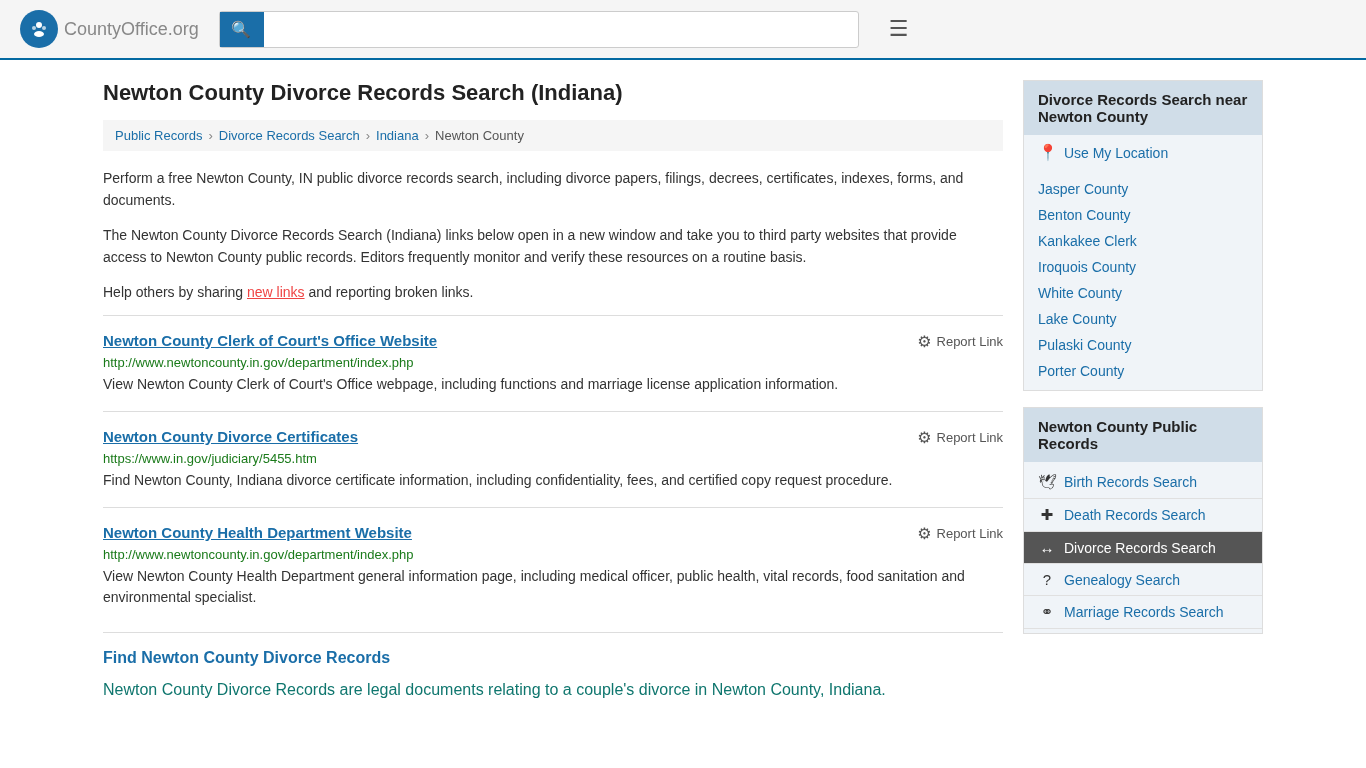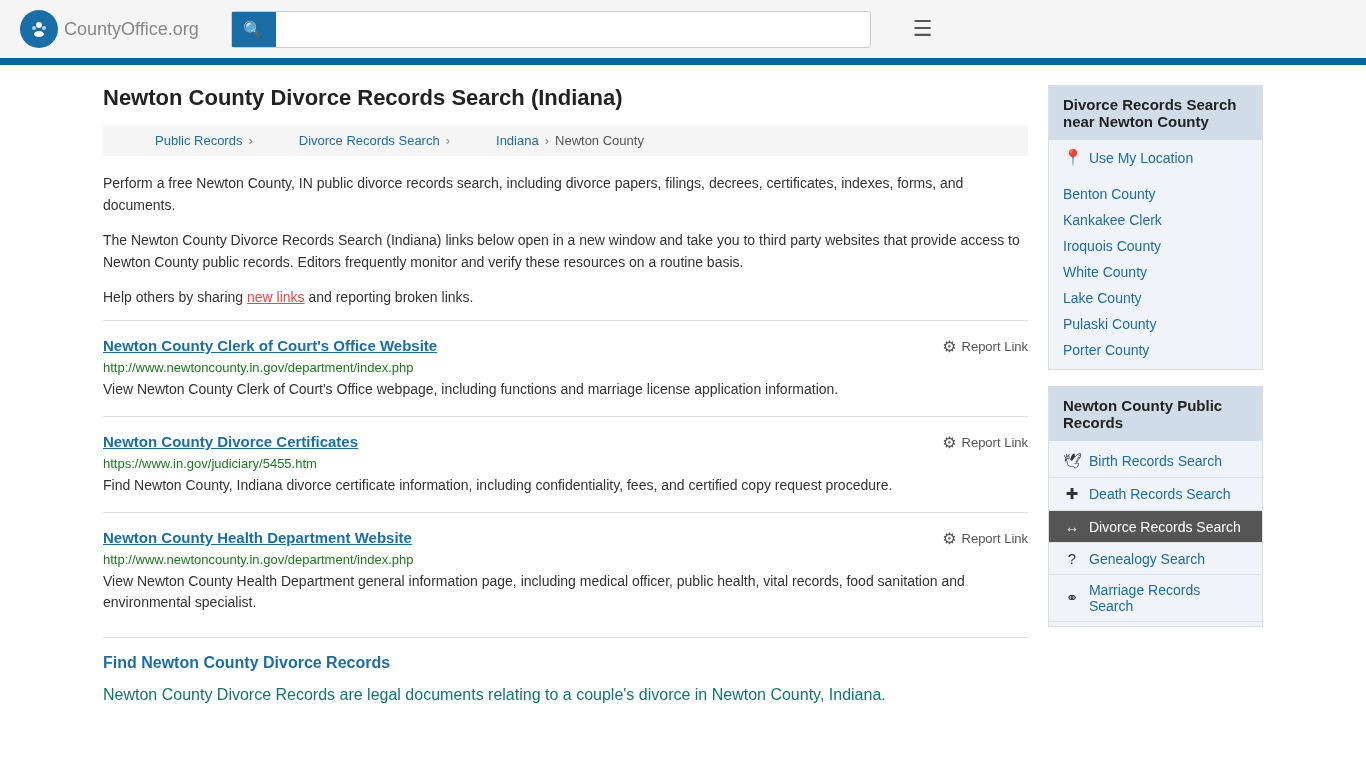--- a/index.html
+++ b/index.html
@@ -1,25 +1,25 @@
 <!DOCTYPE html>
 <html><head>
   <meta charset="utf-8">
   <style>
     * { box-sizing: border-box; margin: 0; padding: 0; }
     body { font-family: Arial, sans-serif; font-size: 14px; color: #333; background: #fff; }
 
     
     #header {
       background: #f5f5f5;
-      border-bottom: 7px solid #0369a1;
+      border-bottom: 2px solid #0369a1;
       padding: 10px 20px;
       display: flex;
       align-items: center;
-      gap: 32px;
+      gap: 20px;
     }
     #logo-area {
       display: flex;
       align-items: center;
       gap: 6px;
       text-decoration: none;
     }
     .logo-circle {
       width: 38px;
       height: 38px;
@@ -77,21 +77,21 @@
       max-width: 1200px;
       margin: 0 auto;
       padding: 20px;
       display: flex;
       gap: 20px;
     }
     #content {
       flex: 1;
     }
     #sidebar {
-      width: 215px;
+      width: 240px;
       flex-shrink: 0;
     }
 
     
     #page-title {
       font-size: 22px;
       font-weight: bold;
       color: #222;
       margin-bottom: 14px;
     }
@@ -102,21 +102,21 @@
       padding: 8px 12px;
       font-size: 13px;
       color: #555;
       margin-bottom: 16px;
       display: flex;
       align-items: center;
       gap: 4px;
       flex-wrap: wrap;
     }
     .breadcrumb-sep { color: #888; margin: 0 2px; }
-    .breadcrumb-link { color: #1a6ea8; text-decoration: none; margin-left: 40px; }
+    .breadcrumb-link { color: #1a6ea8; text-decoration: none; }
 
     
     .desc-para {
       font-size: 14px;
       line-height: 1.6;
       margin-bottom: 12px;
       color: #333;
     }
     .desc-para a { color: #ef4444; }
 
@@ -341,20 +341,21 @@
 
   <div id="sidebar">
 
     <div class="sidebar-section">
       <div class="sidebar-section-title">Divorce Records Search near Newton County</div>
       <div class="use-location">
         <span class="loc-pin">📍</span>
         <a href="#">Use My Location</a>
       </div>
       <ul class="sidebar-list">
+        <li><a href="#">Jasper County</a></li>
         <li><a href="#">Benton County</a></li>
         <li><a href="#">Kankakee Clerk</a></li>
         <li><a href="#">Iroquois County</a></li>
         <li><a href="#">White County</a></li>
         <li><a href="#">Lake County</a></li>
         <li><a href="#">Pulaski County</a></li>
         <li><a href="#">Porter County</a></li>
       </ul>
     </div>
 

